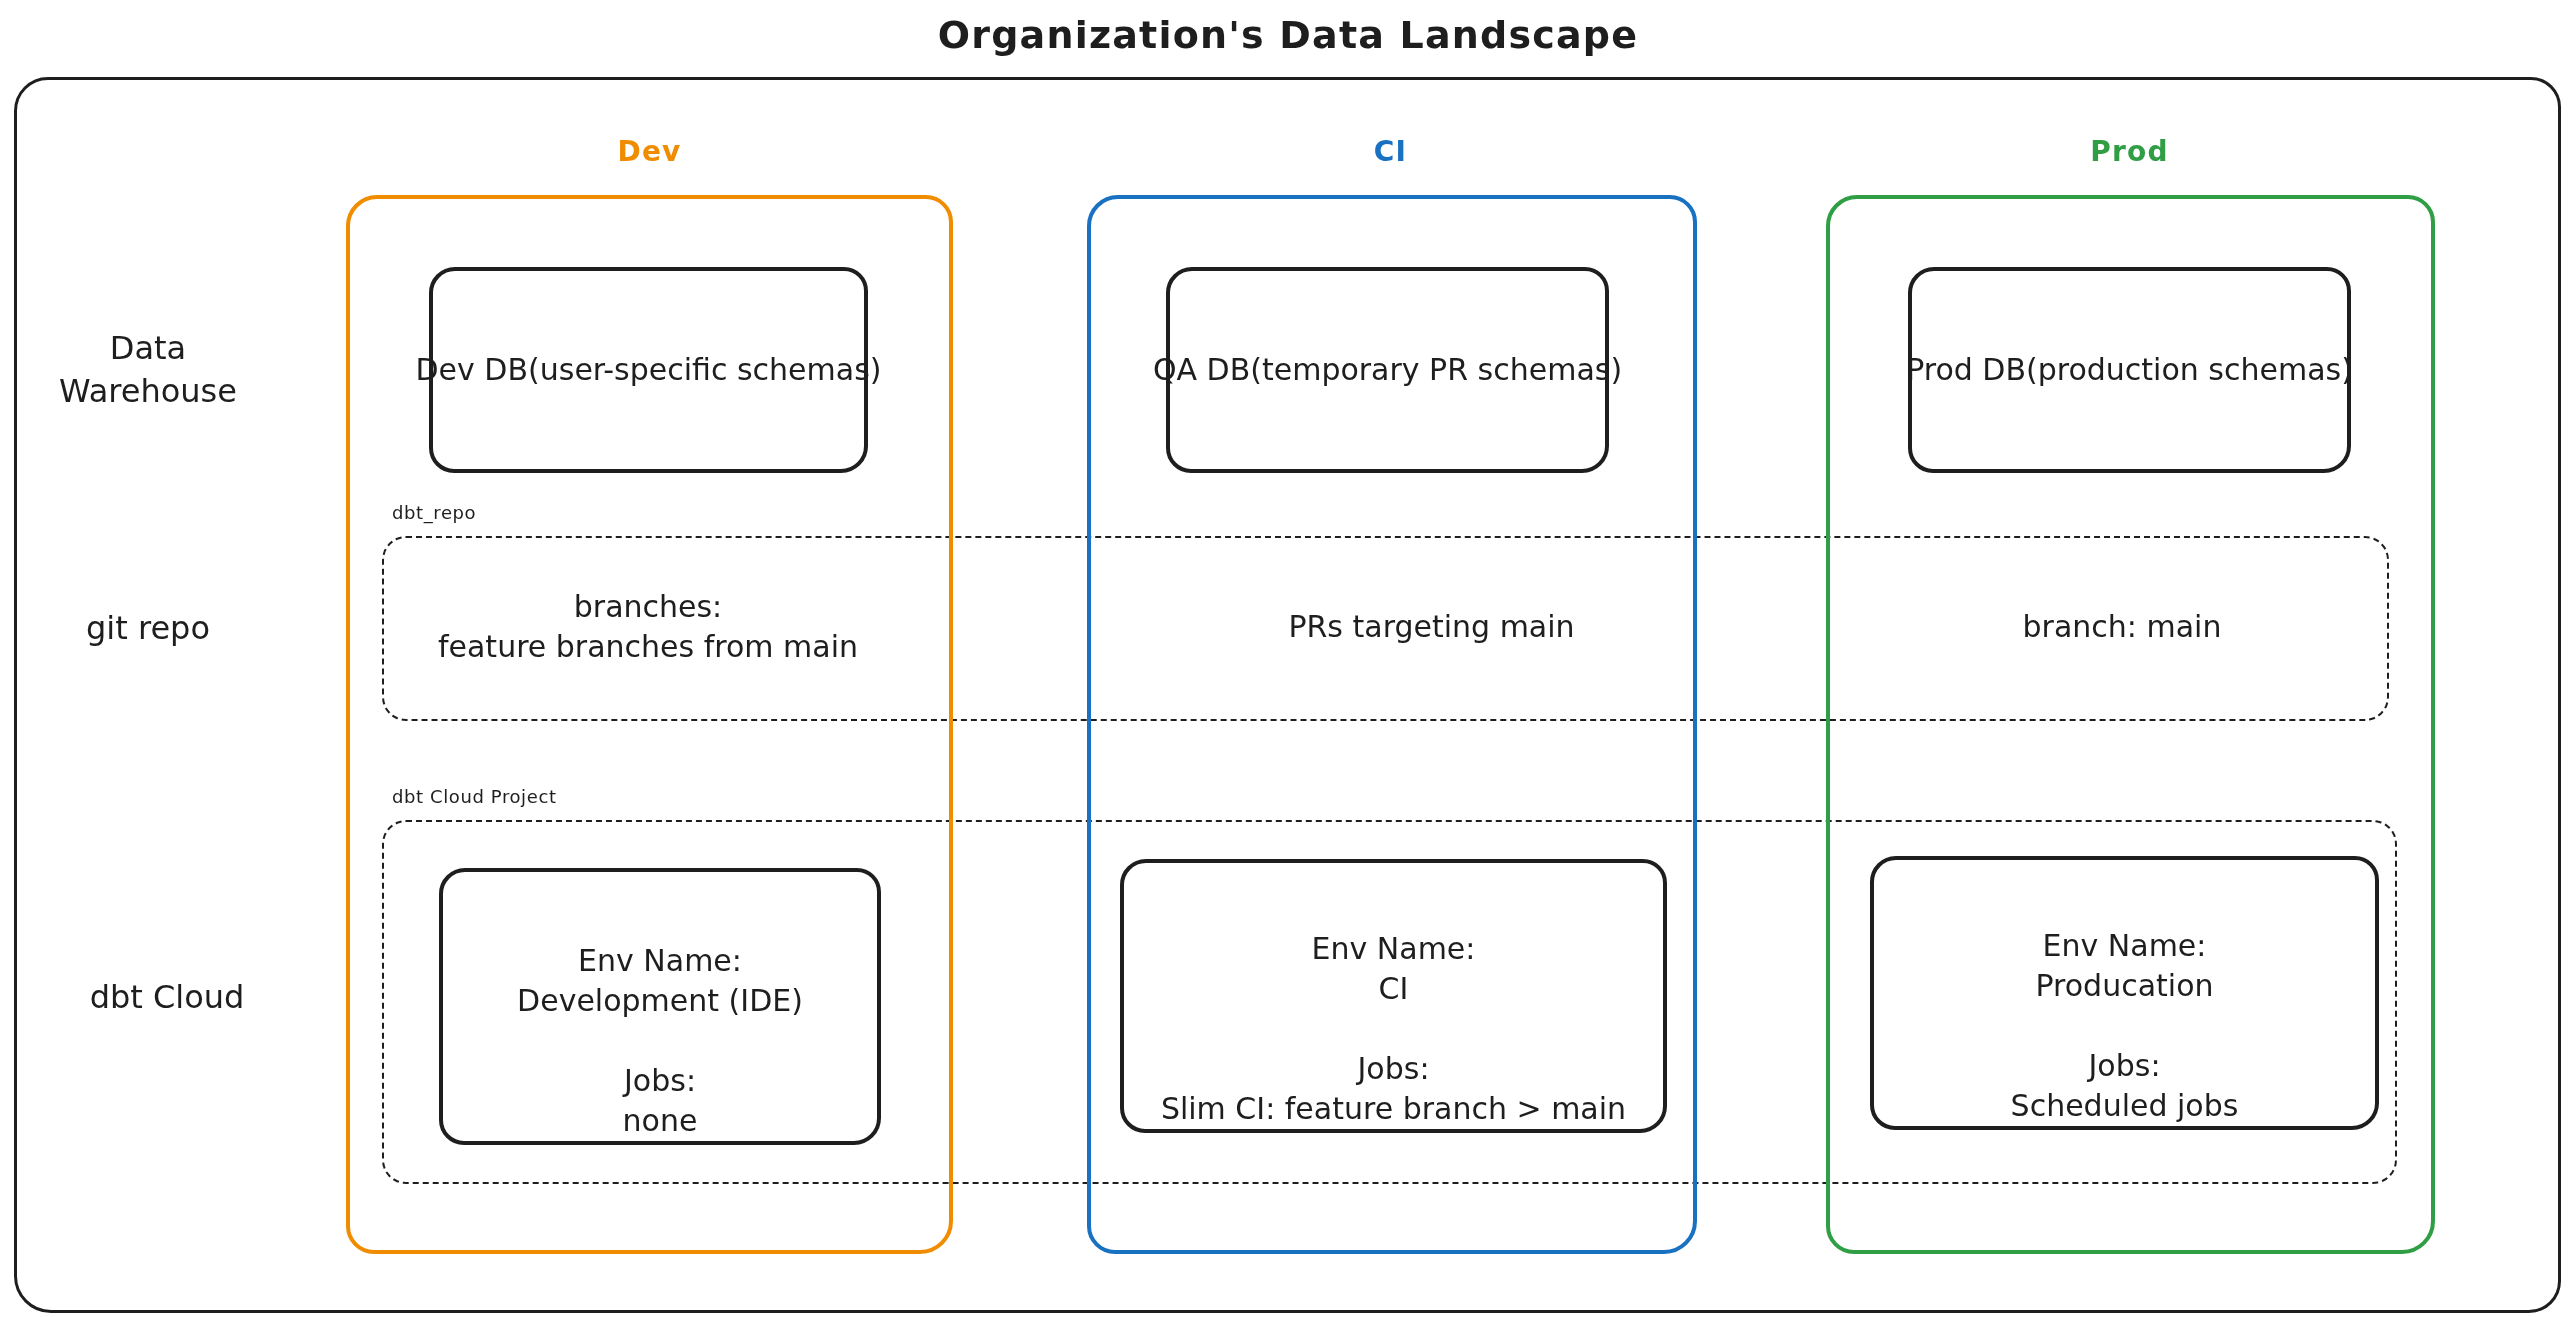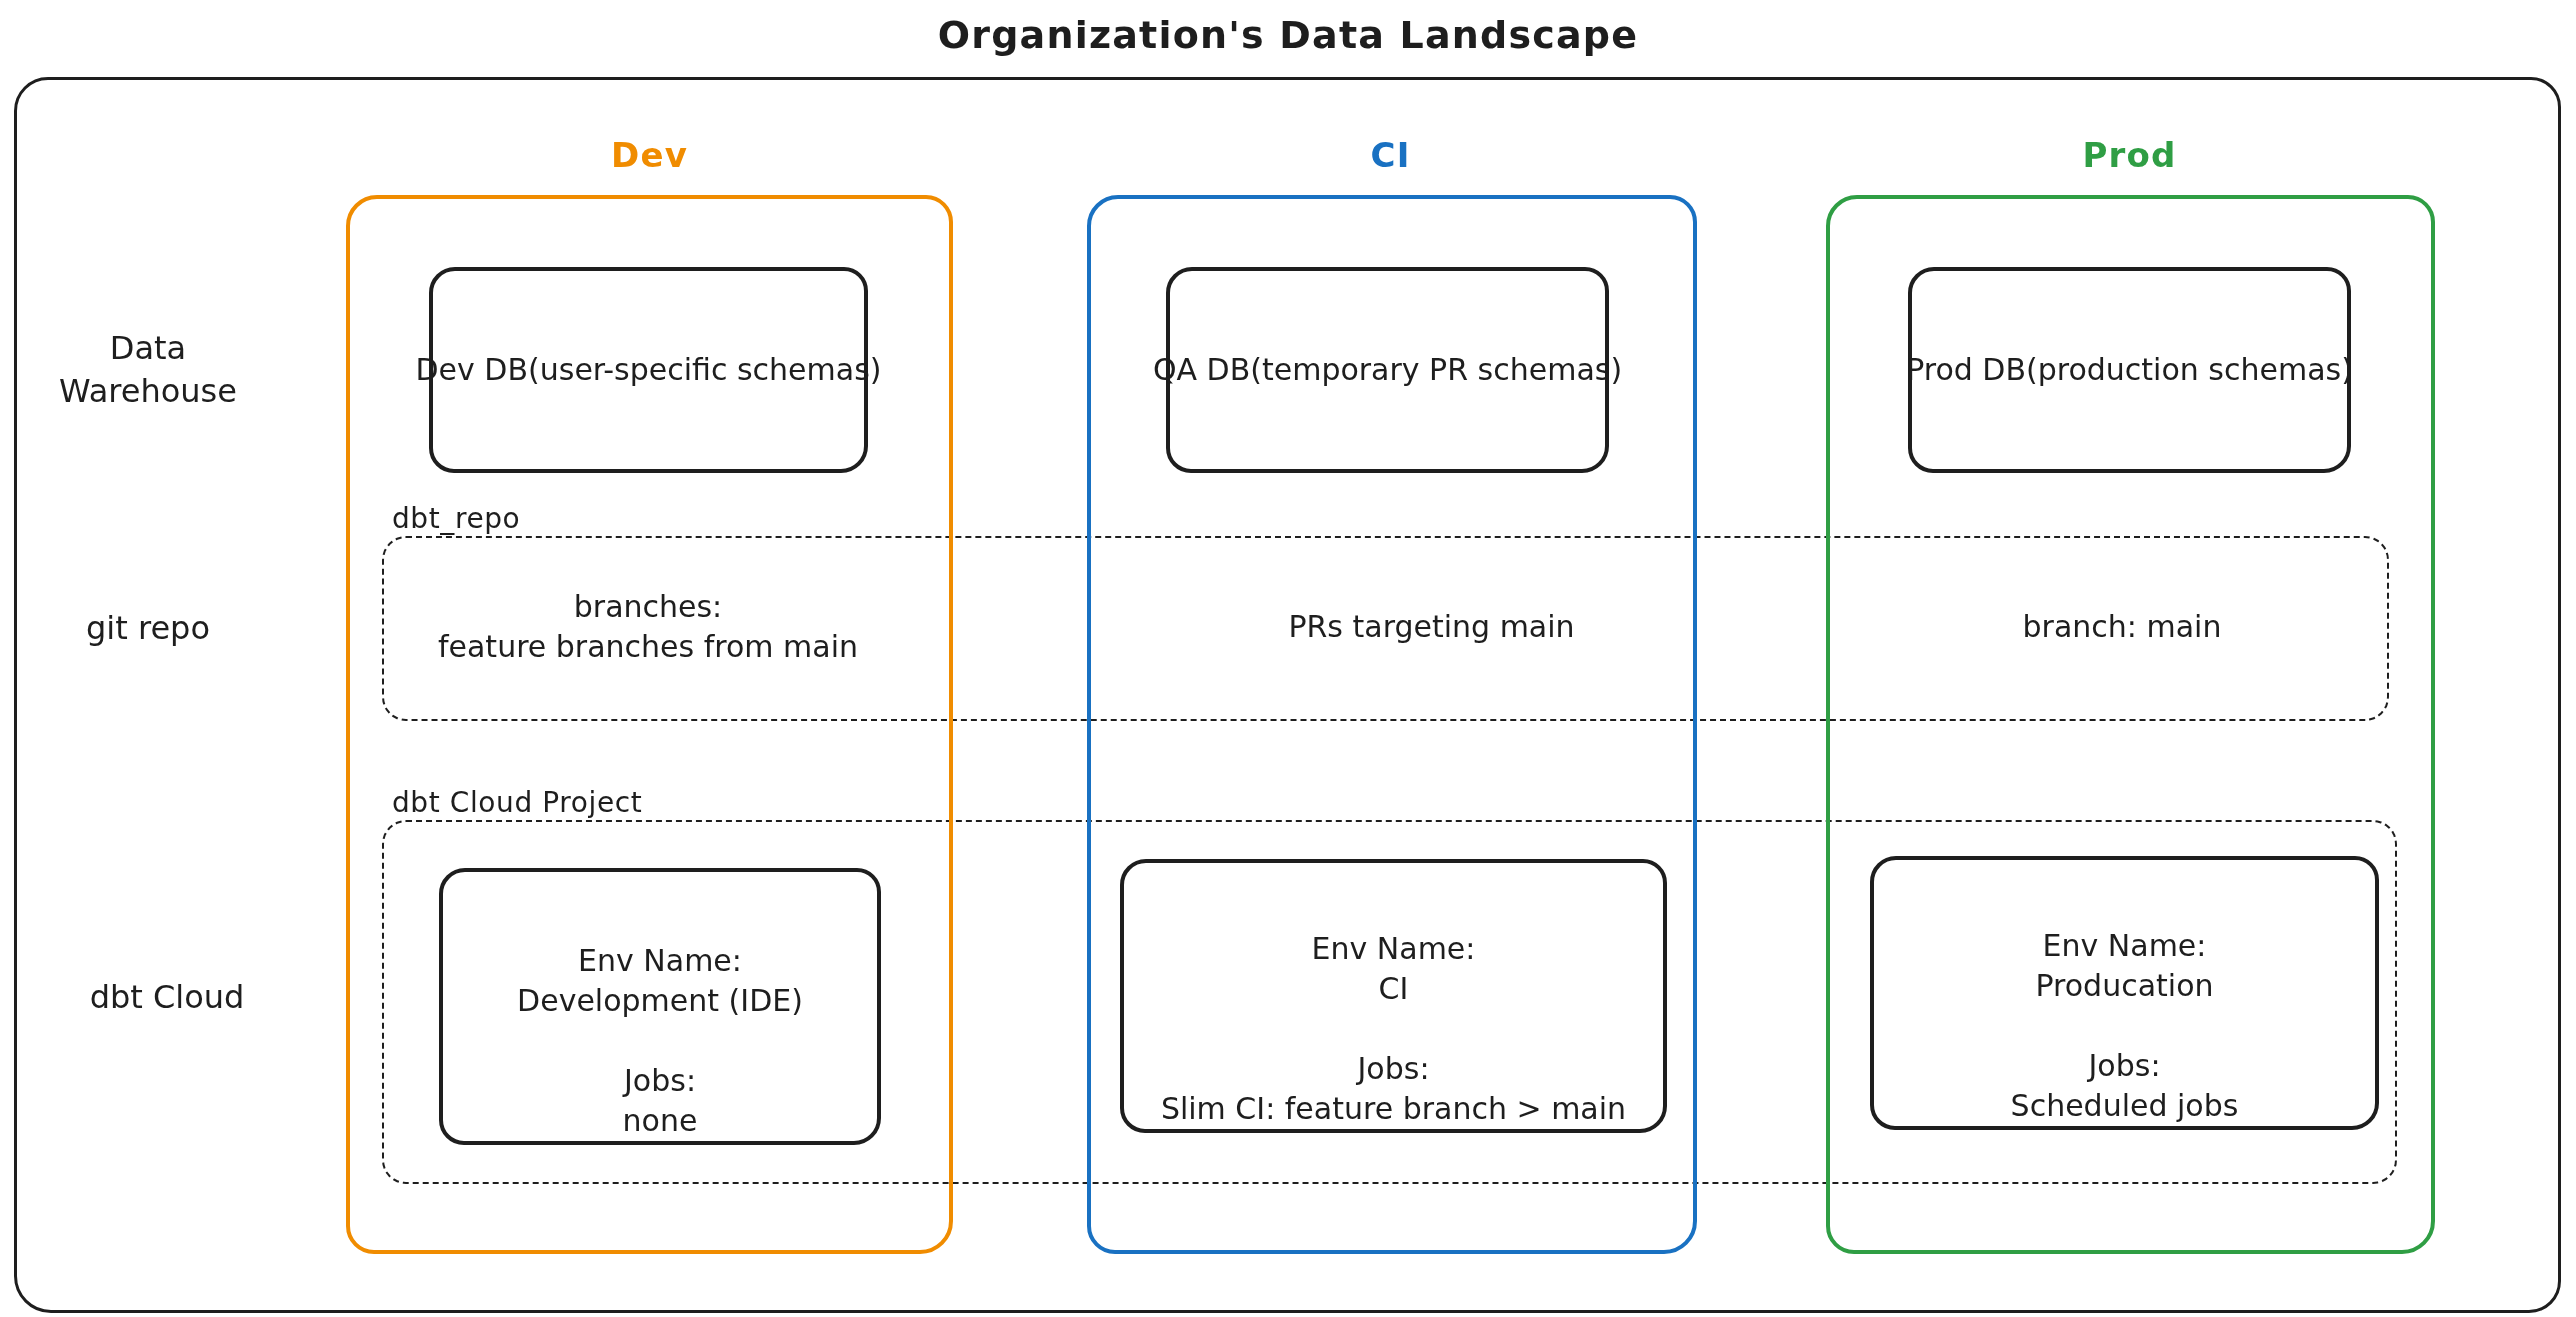--- a/index.html
+++ b/index.html
@@ -9,21 +9,21 @@
 
   
   .title{left:0;top:13px;width:2576px;text-align:center;font-size:38px;
          font-weight:600;letter-spacing:1.2px;}
 
   
   .outer-frame{left:14px;top:77px;width:2541px;height:1230px;
                border:3.6px solid #1e1e1e;border-radius:34px 30px 32px 37px;background:transparent;}
 
   
-  .col-header{top:135px;width:237px;text-align:center;font-size:34px;font-weight:600;letter-spacing:1.2px;}
+  .col-header{top:135px;width:237px;text-align:center;font-size:28px;font-weight:600;letter-spacing:1.2px;}
   .col-header.dev{left:531px;}
   .col-header.ci{left:1272px;}
   .col-header.prod{left:2011px;}
 
   
   .col-box{top:195px;height:1051px;border:4.1px solid;border-radius:31px 27px 33px 28px;background:transparent;}
   .col-box.dev{left:346px;width:599px;}
   .col-box.ci{left:1087px;width:602px;}
   .col-box.prod{left:1826px;width:601px;}
 
@@ -38,21 +38,21 @@
           background:#ffffff;display:flex;flex-direction:row;justify-content:center;
           align-items:center;text-align:center;font-size:30px;line-height:41px;}
   .db-box.dev{left:429px;width:431px;}
   .db-box.ci{left:1166px;width:435px;}
   .db-box.prod{left:1908px;width:435px;}
 
   
   .dash-box{border:2.4px dashed #1e1e1e;border-radius:24px;background:transparent;}
   .dash-box.git{left:382px;top:536px;width:2003px;height:181px;}
   .dash-box.cloud{left:382px;top:820px;width:2011px;height:360px;}
-  .dash-label{font-size:28px;letter-spacing:0.6px;}
+  .dash-label{font-size:18px;letter-spacing:0.6px;}
   .dash-label.git{left:392px;top:502px;}
   .dash-label.cloud{left:392px;top:786px;}
 
   
   .git-cell{top:556px;height:142px;display:flex;flex-direction:column;justify-content:center;
             align-items:center;text-align:center;font-size:30px;line-height:41px;}
   .git-cell.dev{left:414px;width:468px;}
   .git-cell.ci{left:1195px;width:473px;}
   .git-cell.prod{left:1888px;width:468px;}
 

